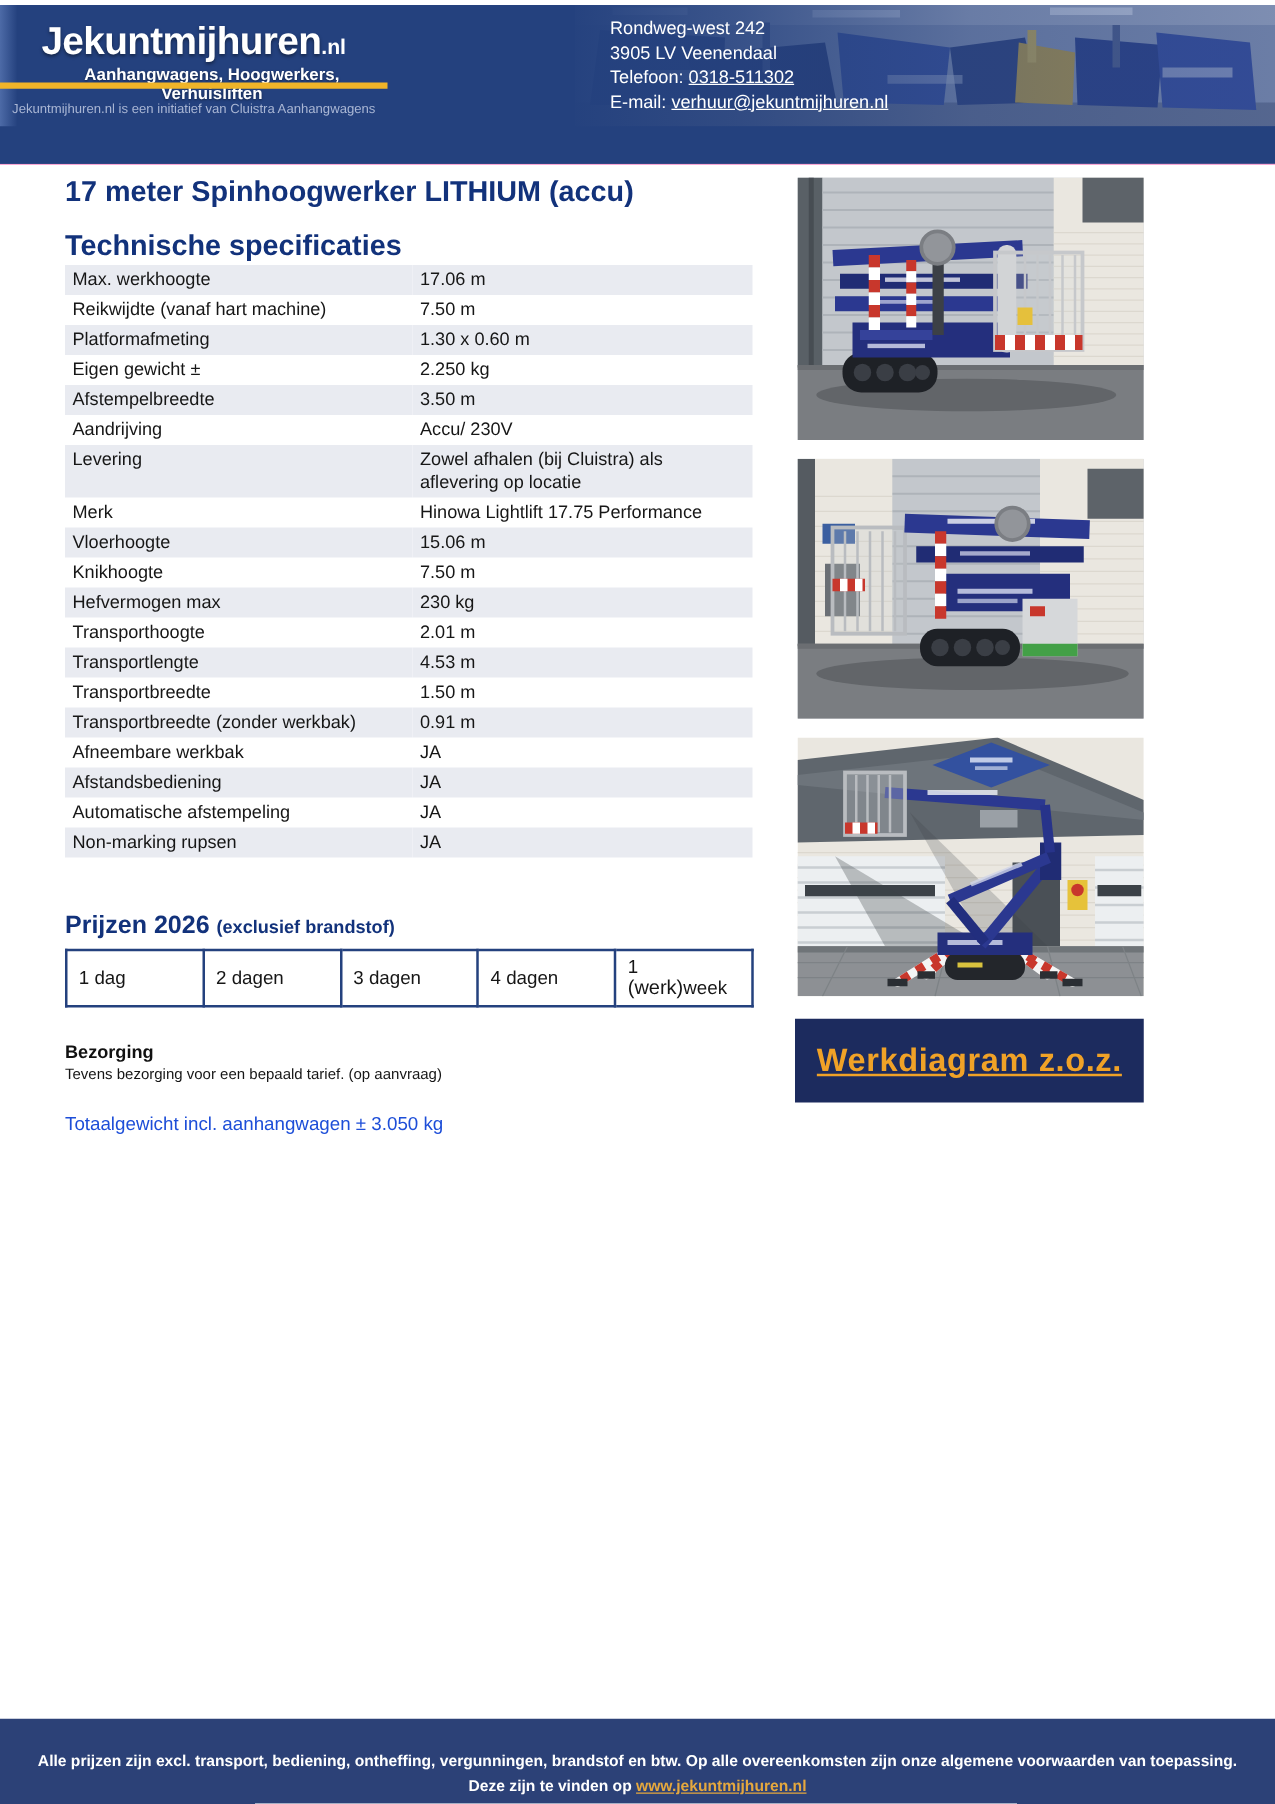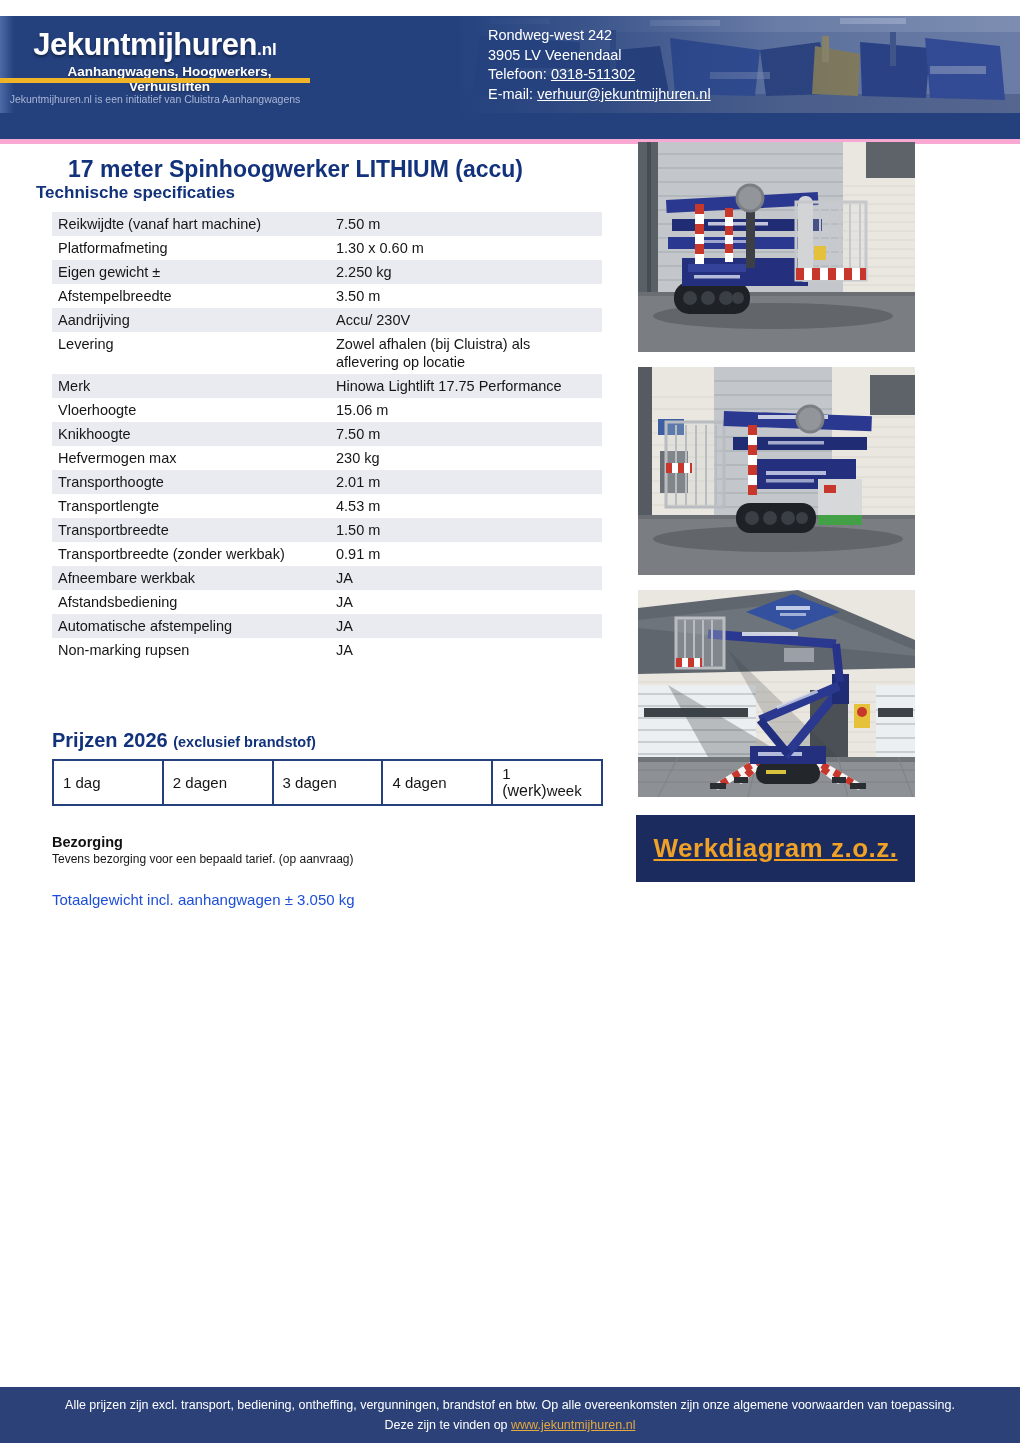--- a/index.html
+++ b/index.html
@@ -3,23 +3,23 @@
 <meta charset="utf-8">
 <style>
   html,body{margin:0;padding:0;background:#fff;}
   *{box-sizing:border-box;}
   .page{
     position:relative;width:1020px;height:1443px;margin:0 auto;background:#fff;
     font-family:"Liberation Sans", sans-serif;overflow:hidden;
   }
   
   .header{
-    position:absolute;top:16px;left:0;width:1020px;height:128px;
+    position:absolute;top:4px;left:0;width:1020px;height:128px;
     background:var(--header-bg,#24417e);
-    border-bottom:5px solid #f9a8d4;
+    border-bottom:1px solid #f9a8d4;
   }
   .header-art{position:absolute;top:0;right:0;width:560px;height:97px;}
   .header-overlay{
     position:absolute;inset:0;
     background:linear-gradient(90deg,var(--header-bg,#24417e) 0%,var(--header-bg,#24417e) 44%,rgba(36,65,126,.82) 58%,rgba(36,65,126,.48) 76%,rgba(36,65,126,.32) 100%);
   }
   .header-left-glow{position:absolute;left:0;top:0;width:14px;height:97px;
     background:linear-gradient(90deg,rgba(110,140,200,.55),rgba(110,140,200,0));}
   .logo-block{position:absolute;left:0;top:13px;width:310px;text-align:center;color:#fff;}
   .logo-name{font-size:31px;font-weight:bold;letter-spacing:-.5px;line-height:1.05;
@@ -27,21 +27,21 @@
   .logo-tld{font-size:17px;font-weight:bold;}
   .logo-tagline{font-size:13.5px;font-weight:bold;margin-top:2px;text-shadow:0 1px 2px rgba(0,0,0,.45);margin-left:29px;}
   .logo-bar{position:absolute;left:0;top:62px;width:310px;height:5px;background:var(--accent-yellow,#f0b429);}
   .logo-initiative{position:absolute;left:0;top:77px;width:310px;text-align:center;
     font-size:10.5px;color:#a9b6d4;}
   .contact-block{position:absolute;left:488px;top:10px;color:#fff;font-size:14.5px;line-height:19.5px;}
   .contact-block a{color:#fff;text-decoration:underline;}
   
   .main-title{position:absolute;left:52px;top:140px;font-size:23px;font-weight:bold;
     color:var(--title-blue,#12327b);}
-  .specs-heading{position:absolute;left:36px;top:183px;font-size:17px;font-weight:bold;
+  .specs-heading{position:absolute;left:52px;top:183px;font-size:23px;font-weight:bold;
     color:var(--title-blue,#12327b);text-align:right;}
   .specs-table{position:absolute;left:52px;top:212px;width:550px;border-collapse:collapse;
     font-size:14.5px;color:#161616;}
   .specs-table td{padding:3px 6px;vertical-align:top;line-height:18px;}
   .specs-table td.spec-label-cell{width:278px;}
   .specs-table tr:nth-child(odd){background:var(--row-shade,#e9ebf1);}
   .prices-heading{position:absolute;left:52px;top:729px;color:var(--title-blue,#12327b);
     font-weight:bold;font-size:20px;}
   .prices-heading .suffix{font-size:14.5px;}
   .prices-table{position:absolute;left:52px;top:759px;width:551px;border-collapse:collapse;
@@ -54,23 +54,23 @@
   
   .photo{position:absolute;left:638px;width:277px;display:block;}
   .photo svg{display:block;width:100%;height:100%;}
   .photo1{top:142px;height:210px;}
   .photo2{top:367px;height:208px;}
   .photo3{top:590px;height:207px;}
   .werkdiagram-box{position:absolute;left:636px;top:815px;width:279px;height:67px;
     background:var(--box-navy,#1c2b5e);display:flex;align-items:center;justify-content:center;}
   .werkdiagram-label{color:var(--wd-orange,#f0a227);font-size:26px;font-weight:bold;letter-spacing:.5px;text-decoration:underline;}
   
-  .footer{position:absolute;left:0;bottom:0;width:1020px;height:56px;
+  .footer{position:absolute;left:0;bottom:0;width:1020px;height:68px;
     background:var(--footer-bg,#2c4177);color:#fff;text-align:center;
-    font-size:12.5px;line-height:20px;padding-top:8px;}
+    font-size:12.5px;line-height:20px;padding-top:24px;font-weight:bold;}
   .footer a{color:var(--link-orange,#e1a33c);text-decoration:underline;}
 </style>
 </head>
 <body>
 
 <div class="page">
 
   <div class="header">
     <svg class="header-art" viewBox="0 0 560 97" preserveAspectRatio="none" aria-hidden="true">
       <rect width="560" height="97" fill="#8d9ab9"></rect>
@@ -108,25 +108,29 @@
     <div class="logo-initiative">Jekuntmijhuren.nl is een initiatief van Cluistra Aanhangwagens</div>
 
     <div class="contact-block">
       <div>Rondweg-west 242</div>
       <div>3905 LV Veenendaal</div>
       <div><span>Telefoon: </span><a href="#">0318-511302</a></div>
       <div><span>E-mail: </span><a href="#">verhuur@jekuntmijhuren.nl</a></div>
     </div>
   </div>
 
-  <h1 class="main-title" style="margin:16px;">17 meter Spinhoogwerker LITHIUM (accu)</h1>
+  <h1 class="main-title" style="margin:0;">17 meter Spinhoogwerker LITHIUM (accu)</h1>
   <h2 class="specs-heading" style="margin:0;">Technische specificaties</h2>
 
   <table class="specs-table">
     <tbody>
+        <tr>
+          <td class="spec-label-cell">Max. werkhoogte</td>
+          <td>17.06 m</td>
+        </tr>
         <tr>
           <td class="spec-label-cell">Reikwijdte (vanaf hart machine)</td>
           <td>7.50 m</td>
         </tr>
         <tr>
           <td class="spec-label-cell">Platformafmeting</td>
           <td>1.30 x 0.60 m</td>
         </tr>
         <tr>
           <td class="spec-label-cell">Eigen gewicht ±</td>

